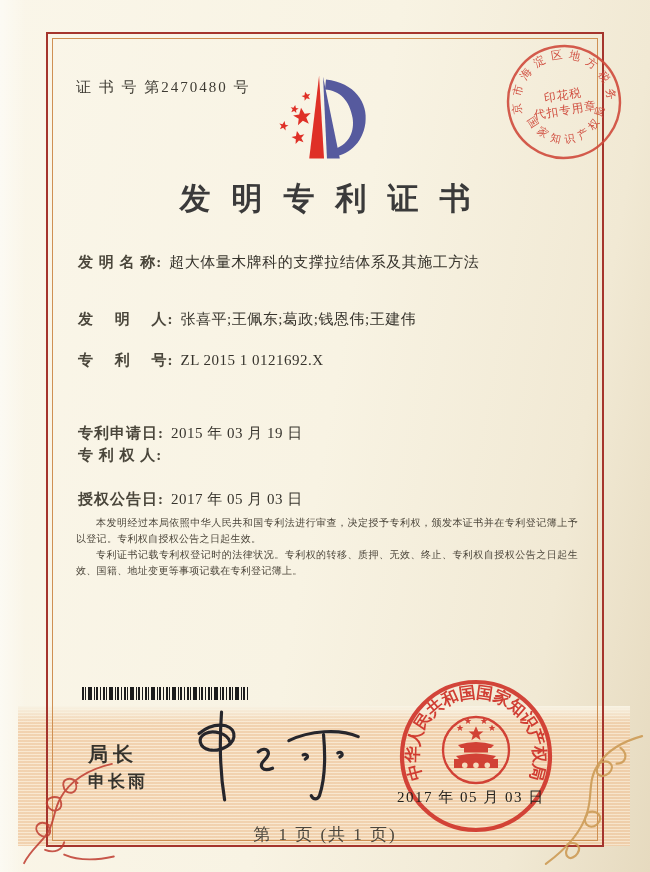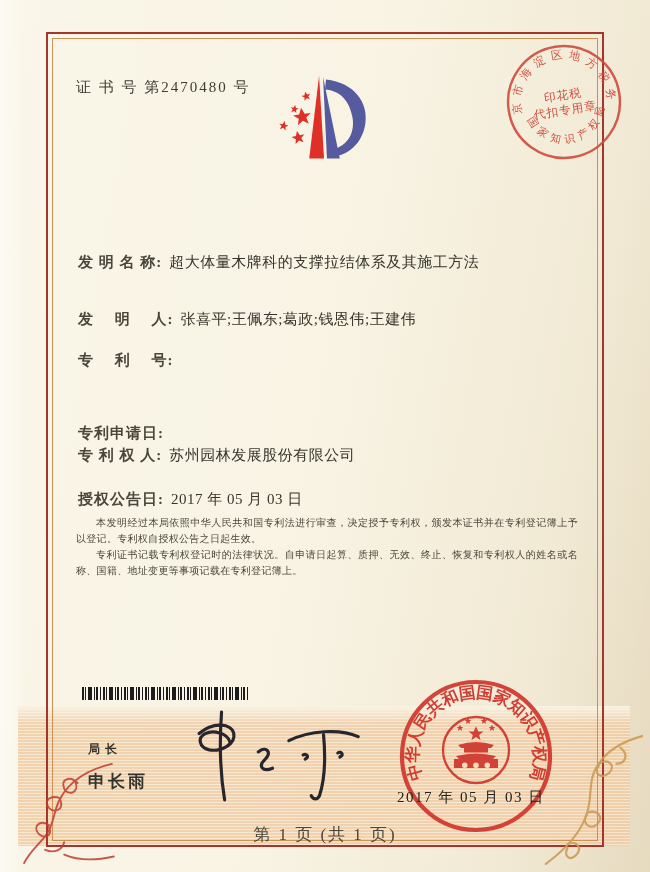--- a/index.html
+++ b/index.html
@@ -40,21 +40,21 @@
   .body-text { left:76px; right:72px; top:515px; z-index:4; font-size:10px; line-height:16px;
     color:#4c463b; text-align:justify; }
   .body-text p { margin:0; text-indent:2em; letter-spacing:.3px; }
 
   .barcode { left:82px; top:687px; width:166px; height:13px; z-index:4;
     background-image:
       repeating-linear-gradient(90deg,#1c1c1c 0 1px,transparent 1px 3px),
       repeating-linear-gradient(90deg,#1c1c1c 0 2px,transparent 2px 7px);
   }
 
-  .director-title { left:88px; top:741px; font-size:12px; font-weight:600; letter-spacing:5px; color:#35332d; z-index:4; }
+  .director-title { left:88px; top:741px; font-size:20px; font-weight:600; letter-spacing:5px; color:#35332d; z-index:4; }
   .director-name  { left:88px; top:770px; font-size:17px; font-weight:600; letter-spacing:3px; color:#35332d; z-index:4; }
   .signature { left:168px; top:706px; width:205px; height:102px; z-index:6; }
 
   .seal { left:396px; top:676px; width:160px; height:160px; z-index:5; }
   .seal-date { left:397px; top:788px; font-size:15px; letter-spacing:1.5px; color:#23221e; z-index:7; }
 
   .footer { left:0; right:0; top:823px; text-align:center; font-size:17px; letter-spacing:2px; color:#4c463c; z-index:4; }
 
   .flourish-bl { left:18px; top:762px; width:100px; height:105px; z-index:4; }
   .flourish-br { left:538px; top:730px; width:108px; height:138px; z-index:4; }
@@ -97,47 +97,49 @@
     <text font-size="11" fill="#cf4a3c" opacity=".95">
       <textPath href="#arcTop" startOffset="50%" text-anchor="middle" textLength="178" lengthAdjust="spacing">北京市海淀区地方税务局</textPath>
     </text>
     <text x="60" y="57" text-anchor="middle" font-size="11.5" fill="#cf4a3c" letter-spacing="1">印花税</text>
     <text x="60" y="72" text-anchor="middle" font-size="11.5" fill="#cf4a3c" letter-spacing="1">代扣专用章</text>
     <text font-size="10.5" fill="#cf4a3c" opacity=".95">
       <textPath href="#arcBottom" startOffset="50%" text-anchor="middle" textLength="102" lengthAdjust="spacing">国家知识产权局</textPath>
     </text>
   </svg>
 
+  <div class="abs title">发明专利证书</div>
 
   <div class="abs field-row row-1">
     <span class="field-label">发 明 名 称:</span>
     <span class="field-value">超大体量木牌科的支撑拉结体系及其施工方法</span>
   </div>
   <div class="abs field-row row-2">
     <span class="field-label">发　 明　 人:</span>
     <span class="field-value">张喜平;王佩东;葛政;钱恩伟;王建伟</span>
   </div>
   <div class="abs field-row row-3">
     <span class="field-label">专　 利　 号:</span>
+    <span class="field-value">ZL 2015 1 0121692.X</span>
   </div>
   <div class="abs field-row row-4">
     <span class="field-label">专利申请日:</span>
+    <span class="field-value">2015 年 03 月 19 日</span>
   </div>
   <div class="abs field-row row-5">
     <span class="field-label">专 利 权 人:</span>
-    <span class="field-value">苏州园林发展股份有限公司</span>
   </div>
   <div class="abs field-row row-6">
     <span class="field-label">授权公告日:</span>
     <span class="field-value">2017 年 05 月 03 日</span>
   </div>
 
   <div class="abs body-text">
     <p>本发明经过本局依照中华人民共和国专利法进行审查，决定授予专利权，颁发本证书并在专利登记簿上予以登记。专利权自授权公告之日起生效。</p>
-    <p>专利证书记载专利权登记时的法律状况。自申请日起算、质押、无效、终止、恢复和专利权人的姓名或名称、国籍、地址变更等事项记载在专利登记簿上。</p>
+    <p>专利证书记载专利权登记时的法律状况。专利权的转移、质押、无效、终止、专利权自授权公告之日起生效、国籍、地址变更等事项记载在专利登记簿上。</p>
   </div>
 
   <div class="abs barcode"></div>
 
   <div class="abs director-title">局长</div>
   <div class="abs director-name">申长雨</div>
 
   <svg class="abs signature" viewBox="0 0 200 100">
     <g fill="none" stroke="#26262c" stroke-width="3.1" stroke-linecap="round">
       <path d="M52,6 C50,34 50,62 55,92"></path>

